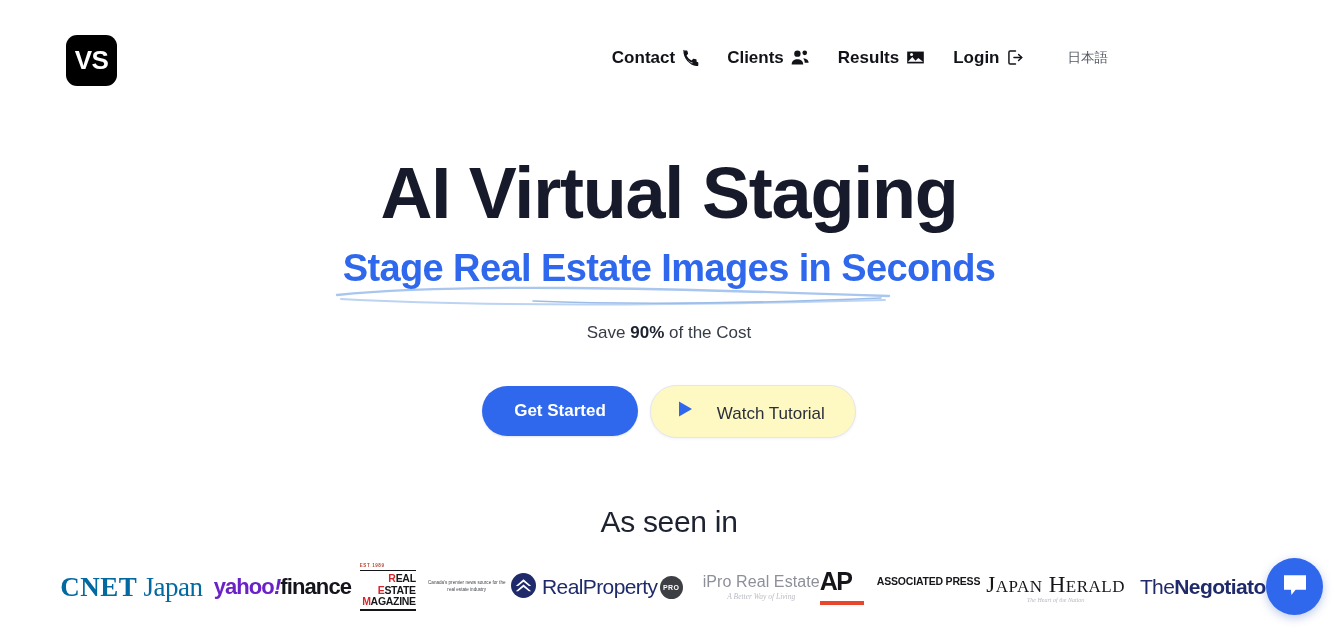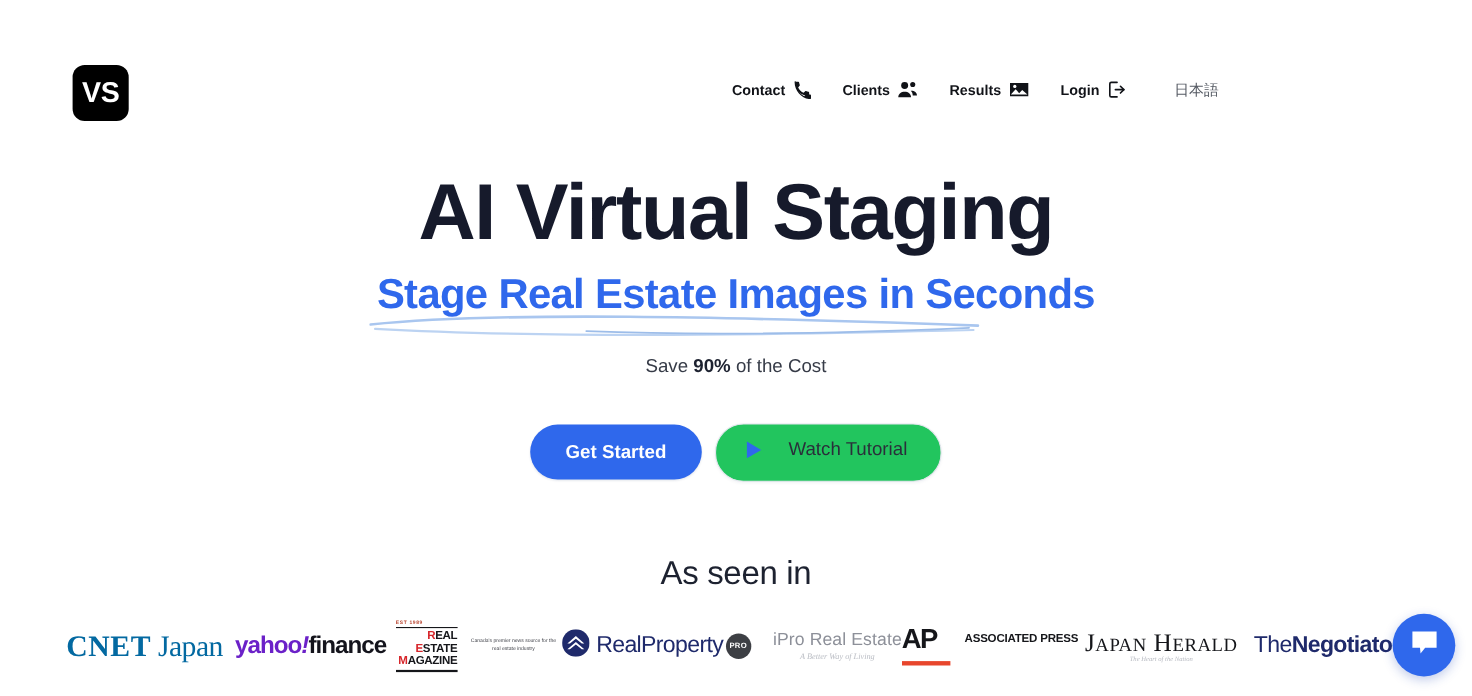--- a/index.html
+++ b/index.html
@@ -20,21 +20,20 @@
 
   
   .header {
     position: absolute;
     top: 0; left: 0;
     width: 1172px;
     height: 112px;
     display: flex;
     align-items: center;
     padding: 0 64px 0 66px;
-    margin-top: 24px;
   }
 
   .logo {
     width: 51px;
     height: 51px;
     border-radius: 11px;
     background: #000000;
     color: #ffffff;
     display: flex;
     align-items: center;
@@ -51,21 +50,21 @@
     display: flex;
     align-items: center;
     gap: 0;
     margin-top: 3px;
   }
 
   .nav-item {
     display: flex;
     align-items: center;
     gap: 7px;
-    font-size: 13px;
+    font-size: 17px;
     font-weight: 600;
     color: #111318;
     padding: 6px 14px;
     cursor: pointer;
     white-space: nowrap;
   }
   .nav-item .ico { display: flex; align-items: center; }
 
   .signup-btn {
     display: flex;
@@ -145,28 +144,28 @@
     border-radius: 26px;
     font-size: 17px;
     font-weight: 700;
     padding: 15px 32px;
     cursor: pointer;
     font-family: "Liberation Sans", sans-serif;
     box-shadow: 0 1px 2px rgba(20,40,90,0.12);
   }
 
   .btn-secondary {
-    background: #22c55e;
+    background: #fef9c3;
     border: 1px solid #e3e6ed;
     border-radius: 26px;
     font-size: 17px;
     color: #2a2f3a;
     padding: 13px 30px 13px 24px;
     display: flex;
-    align-items: flex-start;
+    align-items: flex-end;
     gap: 22px;
     cursor: pointer;
     font-family: "Liberation Sans", sans-serif;
     box-shadow: 0 1px 3px rgba(20,40,90,0.06);
   }
 
   .as-seen {
     font-size: 30px;
     color: #1d2230;
     margin-top: 67px;

